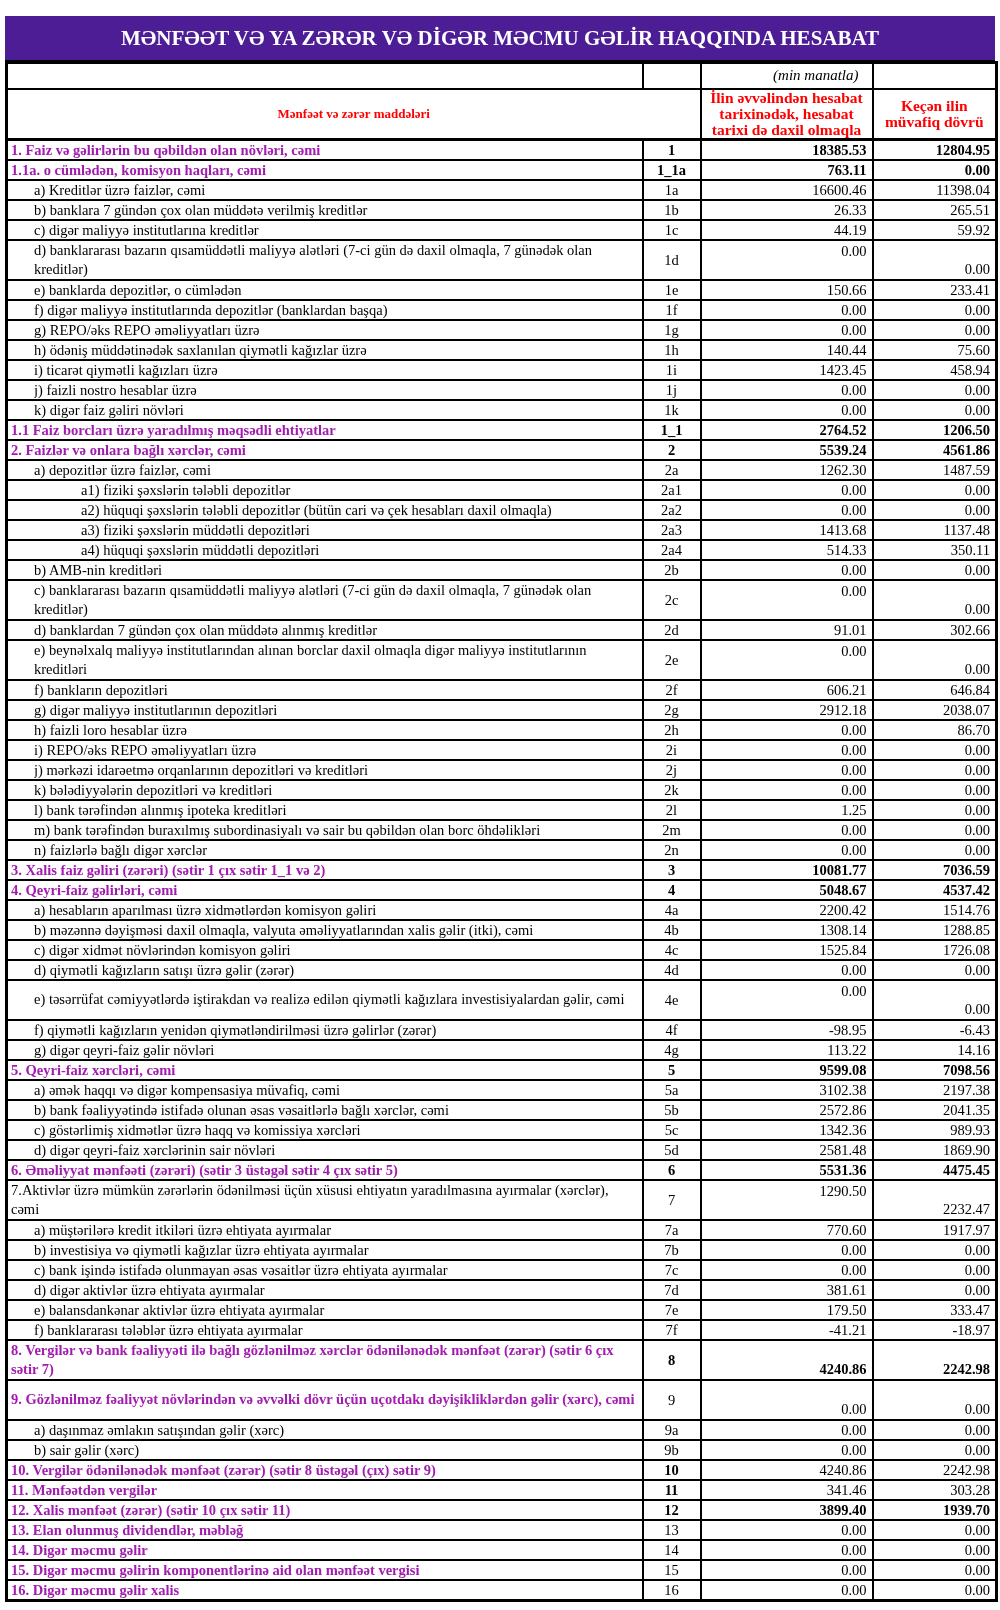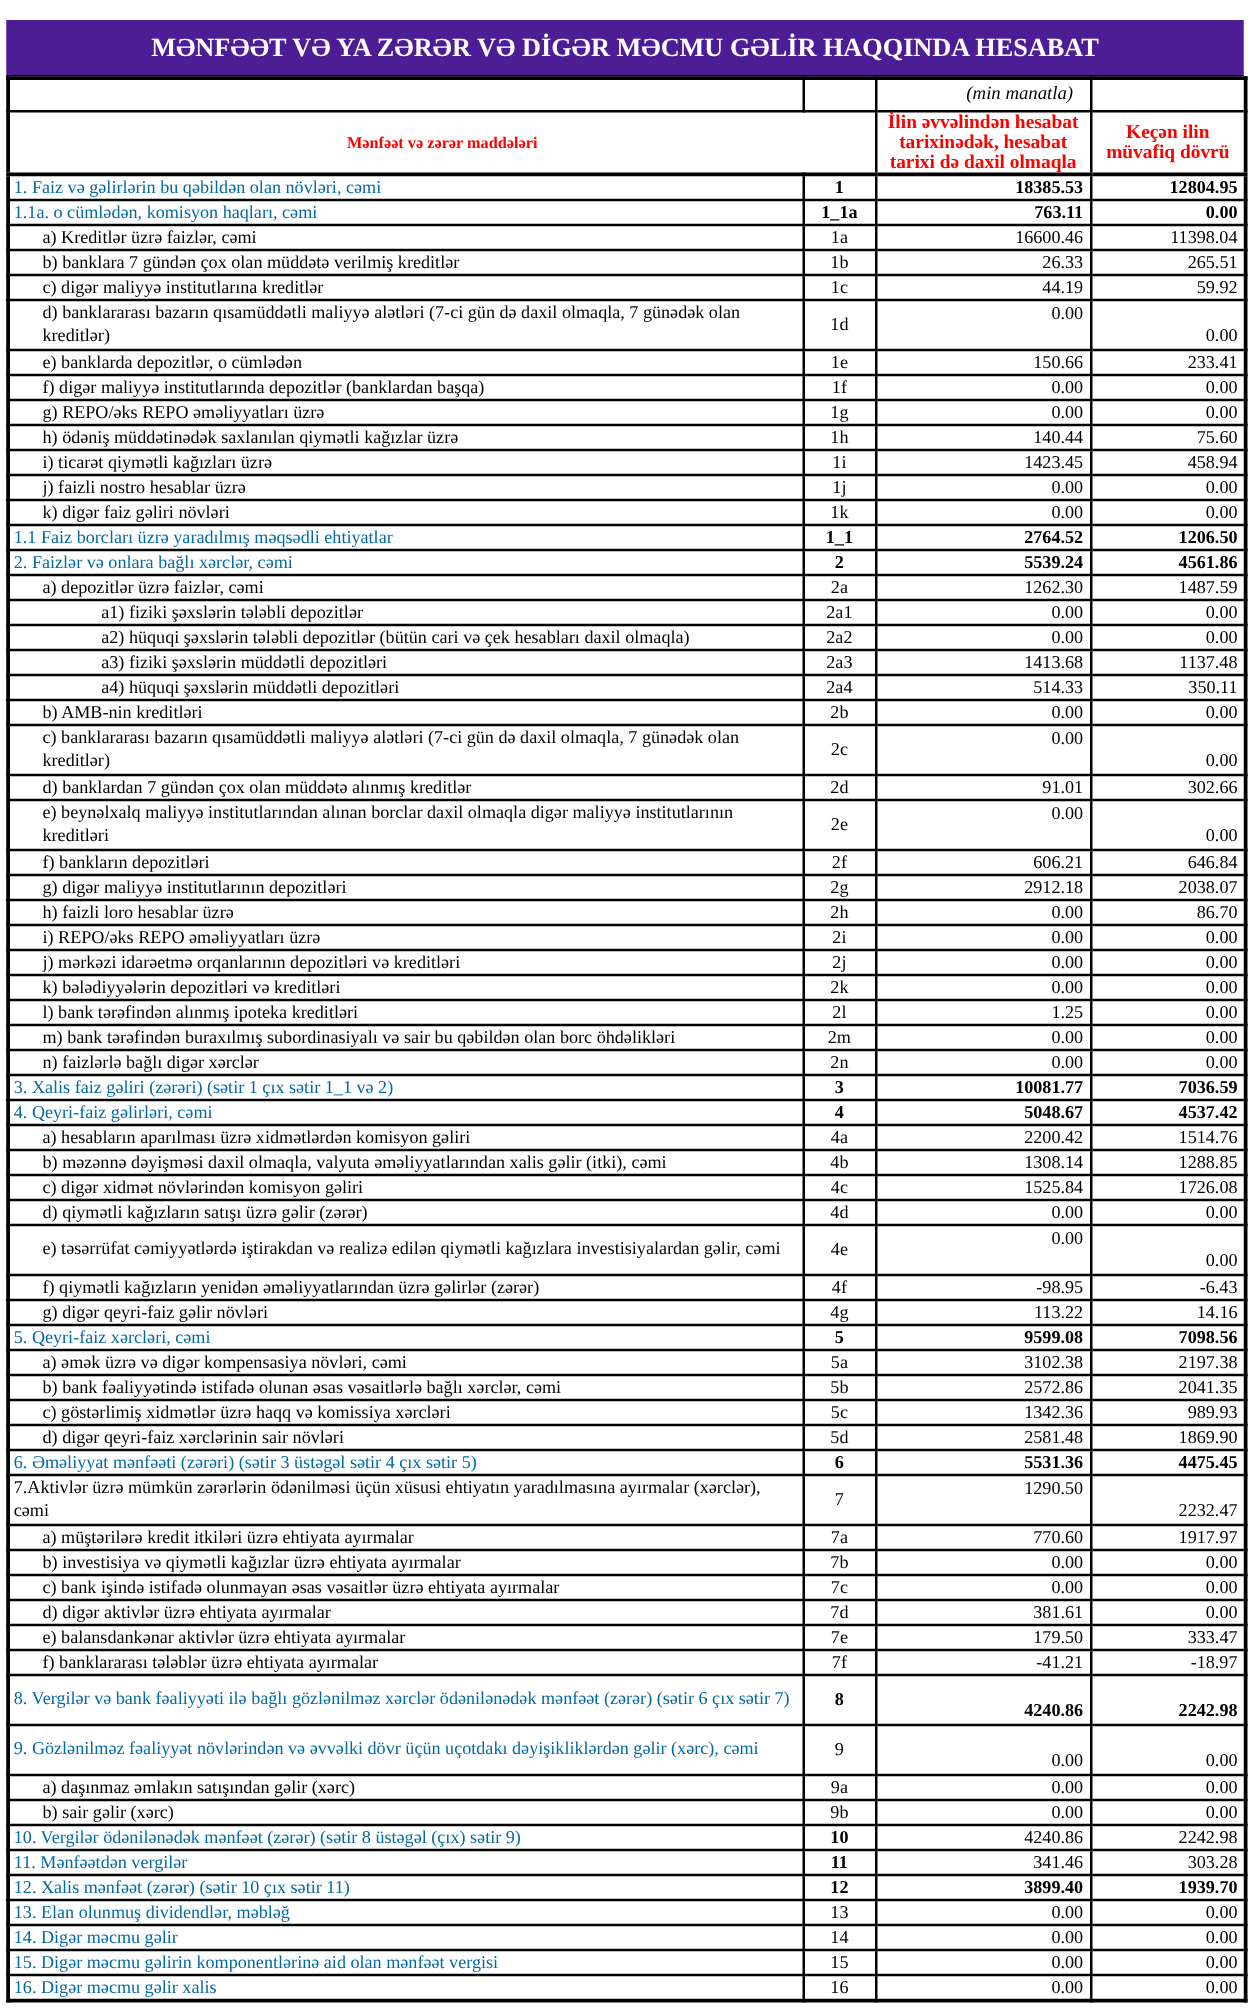--- a/index.html
+++ b/index.html
@@ -44,21 +44,21 @@
   
   tbody td { font-size:14.5px; line-height:18px; vertical-align:middle; }
   tr.h1 td { height:20px; }
   tr.h2 td { height:40px; }
   tr.h1 .lbl { white-space:nowrap; overflow:hidden; }
   tr.h2 .lbl { line-height:19px; }
 
   .c-label { text-align:left; padding-left:3px; padding-right:2px; }
   .kind-item .c-label { padding-left:26px; }
   .kind-subitem .c-label { padding-left:73px;margin-left:18px; }
-  .kind-section .c-label { color:#0369a1; font-weight:normal; }
+  .kind-section .c-label { color:#a21caf; font-weight:bold; }
   .kind-plain .c-label { padding-left:3px; }
 
   .c-code { text-align:center; }
   .c-val { text-align:right; padding-right:5px; }
   .bold { font-weight:bold; }
   .va-t { vertical-align:top; padding-top:1px; }
   .va-b { vertical-align:bottom; padding-bottom:1px; }
   .va-c { vertical-align:middle; }
 </style>
 </head>
@@ -406,21 +406,21 @@
         <tr class="kind-item h2">
           <td class="c-label">
             <div class="lbl">e) təsərrüfat cəmiyyətlərdə iştirakdan və realizə edilən qiymətli kağızlara investisiyalardan gəlir, cəmi</div>
           </td>
           <td class="c-code">4e</td>
           <td class="c-val va-t">0.00</td>
           <td class="c-val va-b">0.00</td>
         </tr>
         <tr class="kind-item h1">
           <td class="c-label">
-            <div class="lbl">f) qiymətli kağızların yenidən əməliyyatlarından üzrə gəlirlər (zərər)</div>
+            <div class="lbl">f) qiymətli kağızların yenidən qiymətləndirilməsi üzrə gəlirlər (zərər)</div>
           </td>
           <td class="c-code">4f</td>
           <td class="c-val va-c">-98.95</td>
           <td class="c-val va-c">-6.43</td>
         </tr>
         <tr class="kind-item h1">
           <td class="c-label">
             <div class="lbl">g) digər qeyri-faiz gəlir növləri</div>
           </td>
           <td class="c-code">4g</td>
@@ -430,21 +430,21 @@
         <tr class="kind-section h1">
           <td class="c-label">
             <div class="lbl">5. Qeyri-faiz xərcləri, cəmi</div>
           </td>
           <td class="c-code bold">5</td>
           <td class="c-val va-c bold">9599.08</td>
           <td class="c-val va-c bold">7098.56</td>
         </tr>
         <tr class="kind-item h1">
           <td class="c-label">
-            <div class="lbl">a) əmək üzrə və digər kompensasiya növləri, cəmi</div>
+            <div class="lbl">a) əmək haqqı və digər kompensasiya müvafiq, cəmi</div>
           </td>
           <td class="c-code">5a</td>
           <td class="c-val va-c">3102.38</td>
           <td class="c-val va-c">2197.38</td>
         </tr>
         <tr class="kind-item h1">
           <td class="c-label">
             <div class="lbl">b) bank fəaliyyətində istifadə olunan əsas vəsaitlərlə bağlı xərclər, cəmi</div>
           </td>
           <td class="c-code">5b</td>

